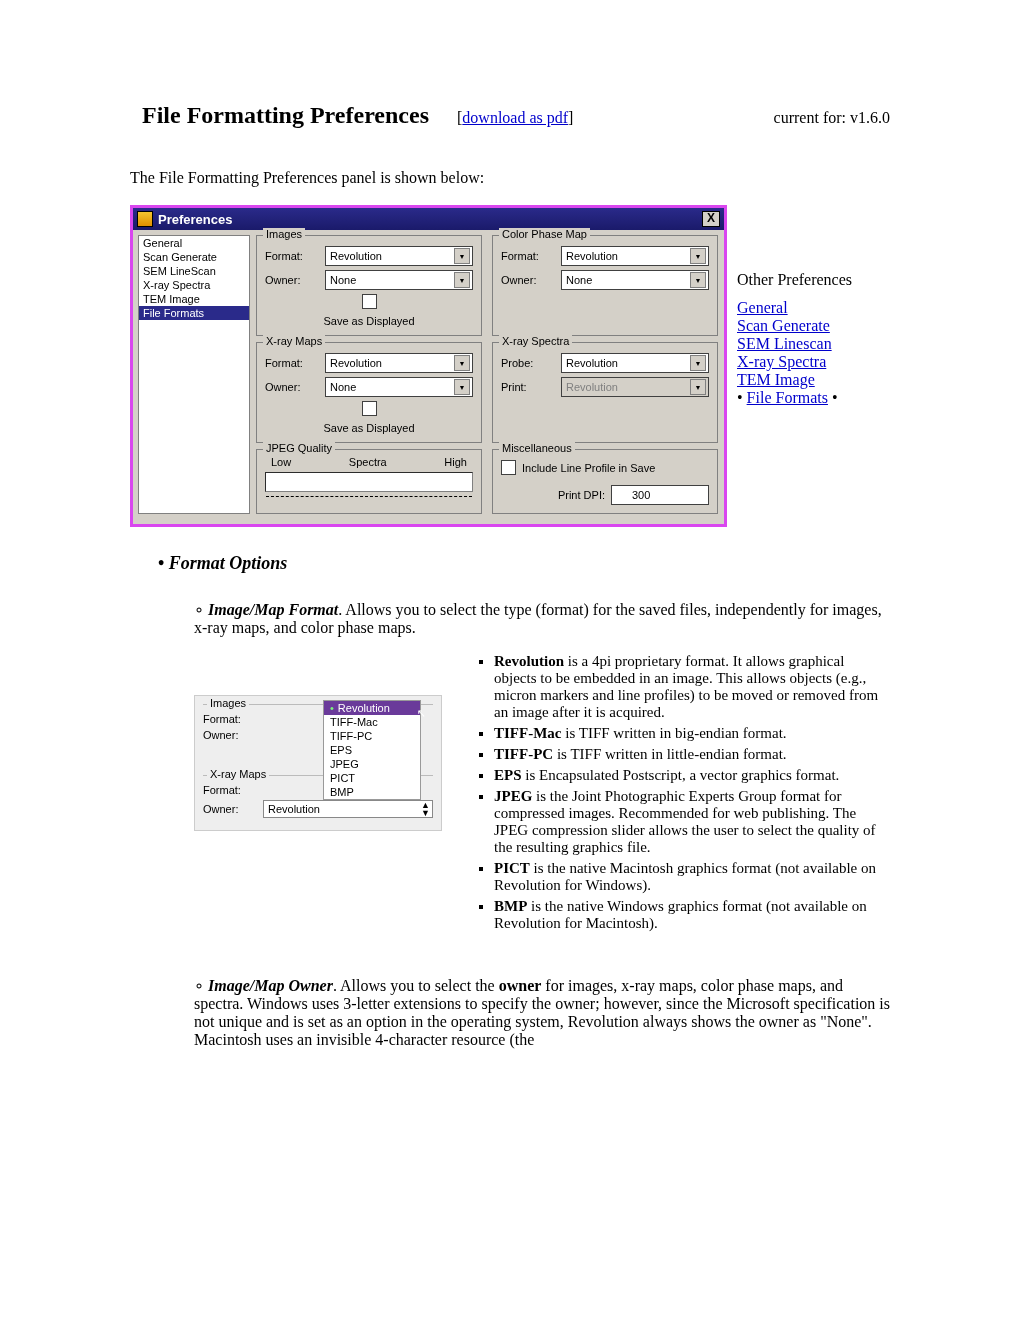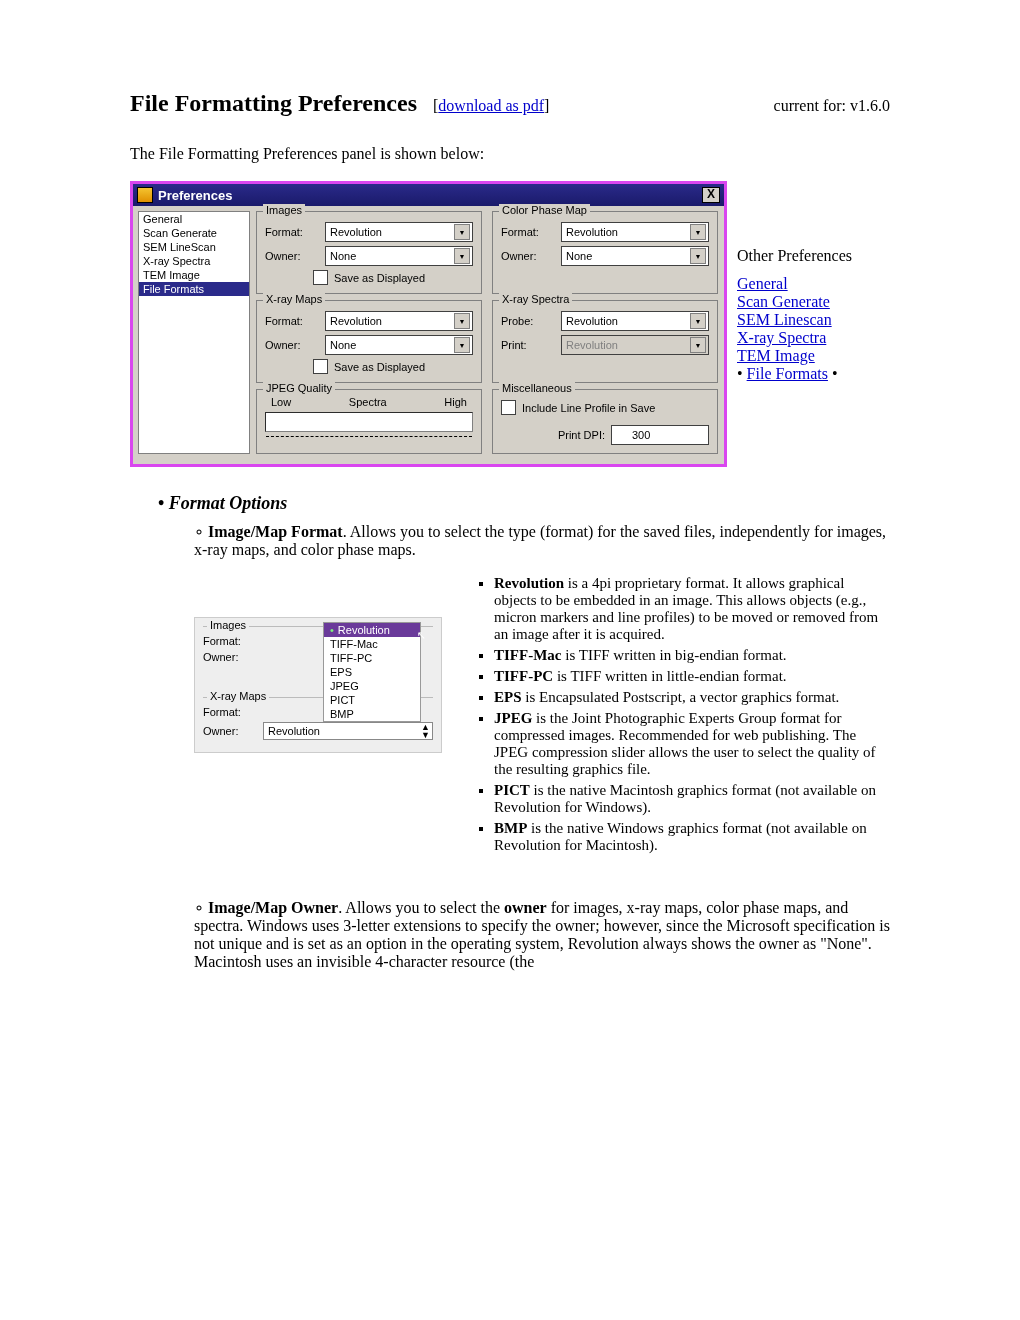--- a/index.html
+++ b/index.html
@@ -14,21 +14,21 @@
   }
   .header-row {
     display: flex;
     align-items: baseline;
     gap: 16px;
     margin-bottom: 28px;
   }
   .title {
     font-size: 24px;
     font-weight: bold;
-    margin: 0;
+    margin: 12px;
   }
   .dl-link {
     color: #0000cc;
     text-decoration: underline;
     font-size: 16px;
   }
   .version {
     margin-left: auto;
     font-size: 16px;
   }
@@ -132,45 +132,45 @@
     font-size: 11px;
   }
   .dropdown.disabled { background: #d4d0c8; color: #808080; }
   .arrow {
     width: 14px; height: 14px;
     background: #d4d0c8;
     border: 1px solid #808080;
     display:flex; align-items:center; justify-content:center;
   }
   .arrow::after { content: "▼"; font-size: 7px; color:#000; }
-  .checkbox-row { display:flex; align-items:center; justify-content:center; gap:6px; margin-top:4px; }
+  .checkbox-row { display:flex; align-items:center; justify-content:center; gap:6px; margin-top:4px;flex-direction:column; }
   .cb { width:13px; height:13px; border:1px solid #404040; background:#fff; }
   .jpeg-box { grid-column: 1; }
   .jpeg-labels { display:flex; justify-content:space-between; font-size:11px; padding:0 6px; }
   .slider {
     height: 18px; border: 1px inset #808080; background: #fff;
     margin-top: 4px; position: relative;
   }
   .slider-ticks { position:absolute; bottom:-6px; left:0; right:0; border-bottom:1px dashed #000; }
   .misc-row-r { display:flex; align-items:center; justify-content:flex-end; gap:6px; margin-top:10px; }
   .textinput {
     width: 56px; height:18px; border:1px solid #404040; background:#fff;
     padding: 0 20px; font-size:11px; line-height:18px;
   }
   
   .right-col { font-family: "Times New Roman", serif; font-size:16px; padding-top: 66px; }
   .right-col .hdr { margin-bottom: 10px; }
   .right-col a { color:#0000cc; text-decoration: underline; display:block; }
   .right-col .current { color:#000; }
   .right-col .bullet-line { display:flex; gap:4px; align-items:center; }
   
-  .section-bullet { font-size: 18px; font-style: italic; font-weight: bold; margin: 14px 0 8px 28px; }
+  .section-bullet { font-size: 18px; font-style: italic; font-weight: bold; margin: 14px 0 26px 28px; }
   .section-bullet::before { content: "• "; font-style: normal; }
   .sub-item { margin: 0 0 12px 64px; }
-  .sub-item-head { font-weight: bold; }
+  .sub-item-head { font-style: italic; font-weight: bold; }
   .inner-flex { display:flex; gap:26px; margin: 10px 0 0 64px; align-items:flex-start; }
   .dropdown-mock {
     width: 230px;
     font-family: Geneva, Verdana, sans-serif;
     font-size: 11px;
     background: #eee;
     border: 1px solid #ccc;
     padding: 6px 8px;
     margin-top: 46px;
   }

